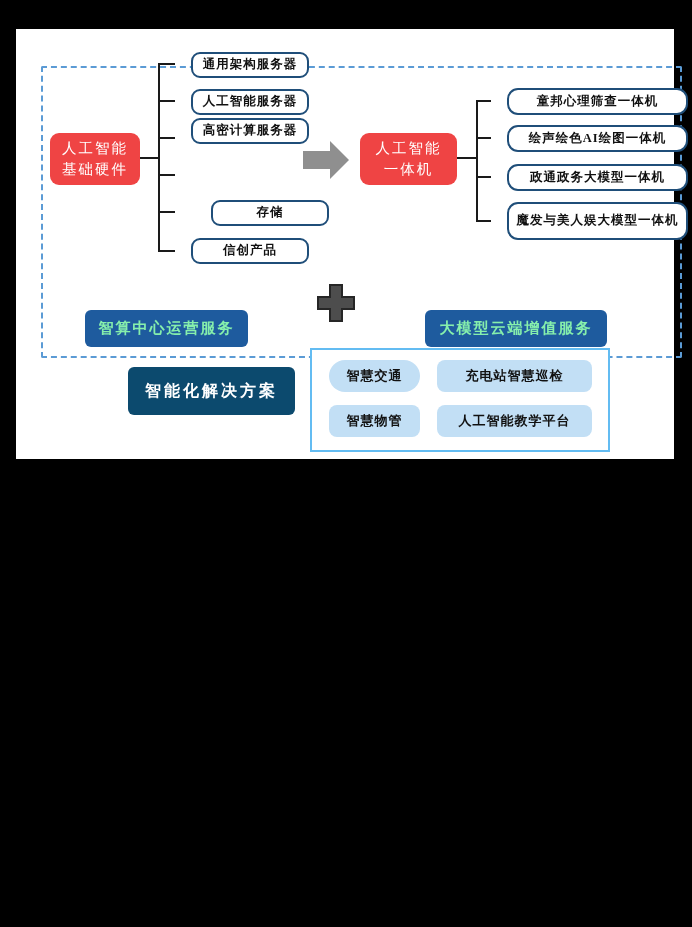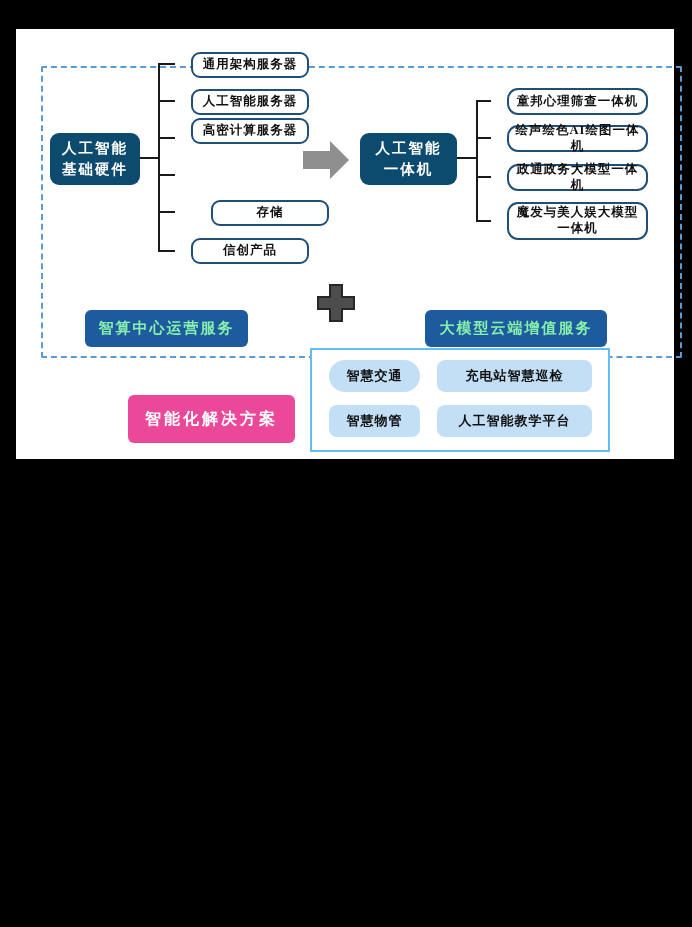--- a/index.html
+++ b/index.html
@@ -13,44 +13,44 @@
   .page { position: absolute; left: 0; top: 0; width: 692px; height: 927px; background: #000; }
   .panel {
     position: absolute; left: 16px; top: 29px; width: 658px; height: 430px;
     background: #ffffff;
   }
   .dashed-box {
     position: absolute; left: 25px; top: 37px; width: 641px; height: 292px;
     border: 2px dashed #5B9BD5; border-radius: 2px;
   }
   .node {
-    position: absolute; background: #0c4a6e; color: #ffffff;
+    position: absolute; background: #ef4444; color: #ffffff;
     border-radius: 9px; display: flex; flex-direction: column;
     align-items: center; justify-content: center;
-    font-size: 14.5px; font-weight: bold; letter-spacing: 2px; line-height: 1.45;
+    font-size: 14.5px; font-weight: normal; letter-spacing: 2px; line-height: 1.45;
   }
   .wbox {
     position: absolute; background: #ffffff; border: 2px solid #1F4E79;
     border-radius: 9px; display: flex; align-items: center; justify-content: center;
     font-size: 12.5px; font-weight: bold; color: #111111; letter-spacing: 1px;
     text-align: center; line-height: 1.25; padding: 1px 6px;
   }
   .hw { left: 175px; width: 118px; height: 26px; }
-  .aio { left: 491px; width: 141px; height: 27px; border-radius: 11px; }
+  .aio { left: 491px; width: 181px; height: 27px; border-radius: 11px; }
   .line { position: absolute; background: #1a1a1a; }
   .svc {
     position: absolute; top: 281px; height: 37px; background: #1E5B9E; color: #86efac;
     border-radius: 6px; display: flex; align-items: center; justify-content: center;
     font-size: 15px; font-weight: bold; letter-spacing: 2px;
   }
   .sol-title {
     position: absolute; left: 128px; top: 367px; width: 167px; height: 48px;
-    background: #ec4899; color: #ffffff; border-radius: 6px;
+    background: #0c4a6e; color: #ffffff; border-radius: 6px;
     display: flex; align-items: center; justify-content: center;
-    font-size: 16px; font-weight: bold; letter-spacing: 3px; margin-top: 28px;
+    font-size: 16px; font-weight: bold; letter-spacing: 3px;
   }
   .sol-panel {
     position: absolute; left: 310px; top: 348px; width: 300px; height: 104px;
     background: #ffffff; border: 2px solid #63BCF2;
   }
   .chip {
     position: absolute; background: #C2DFF5; border-radius: 8px;
     display: flex; align-items: center; justify-content: center;
     font-size: 13px; font-weight: bold; color: #111111; letter-spacing: 1px;
   }

